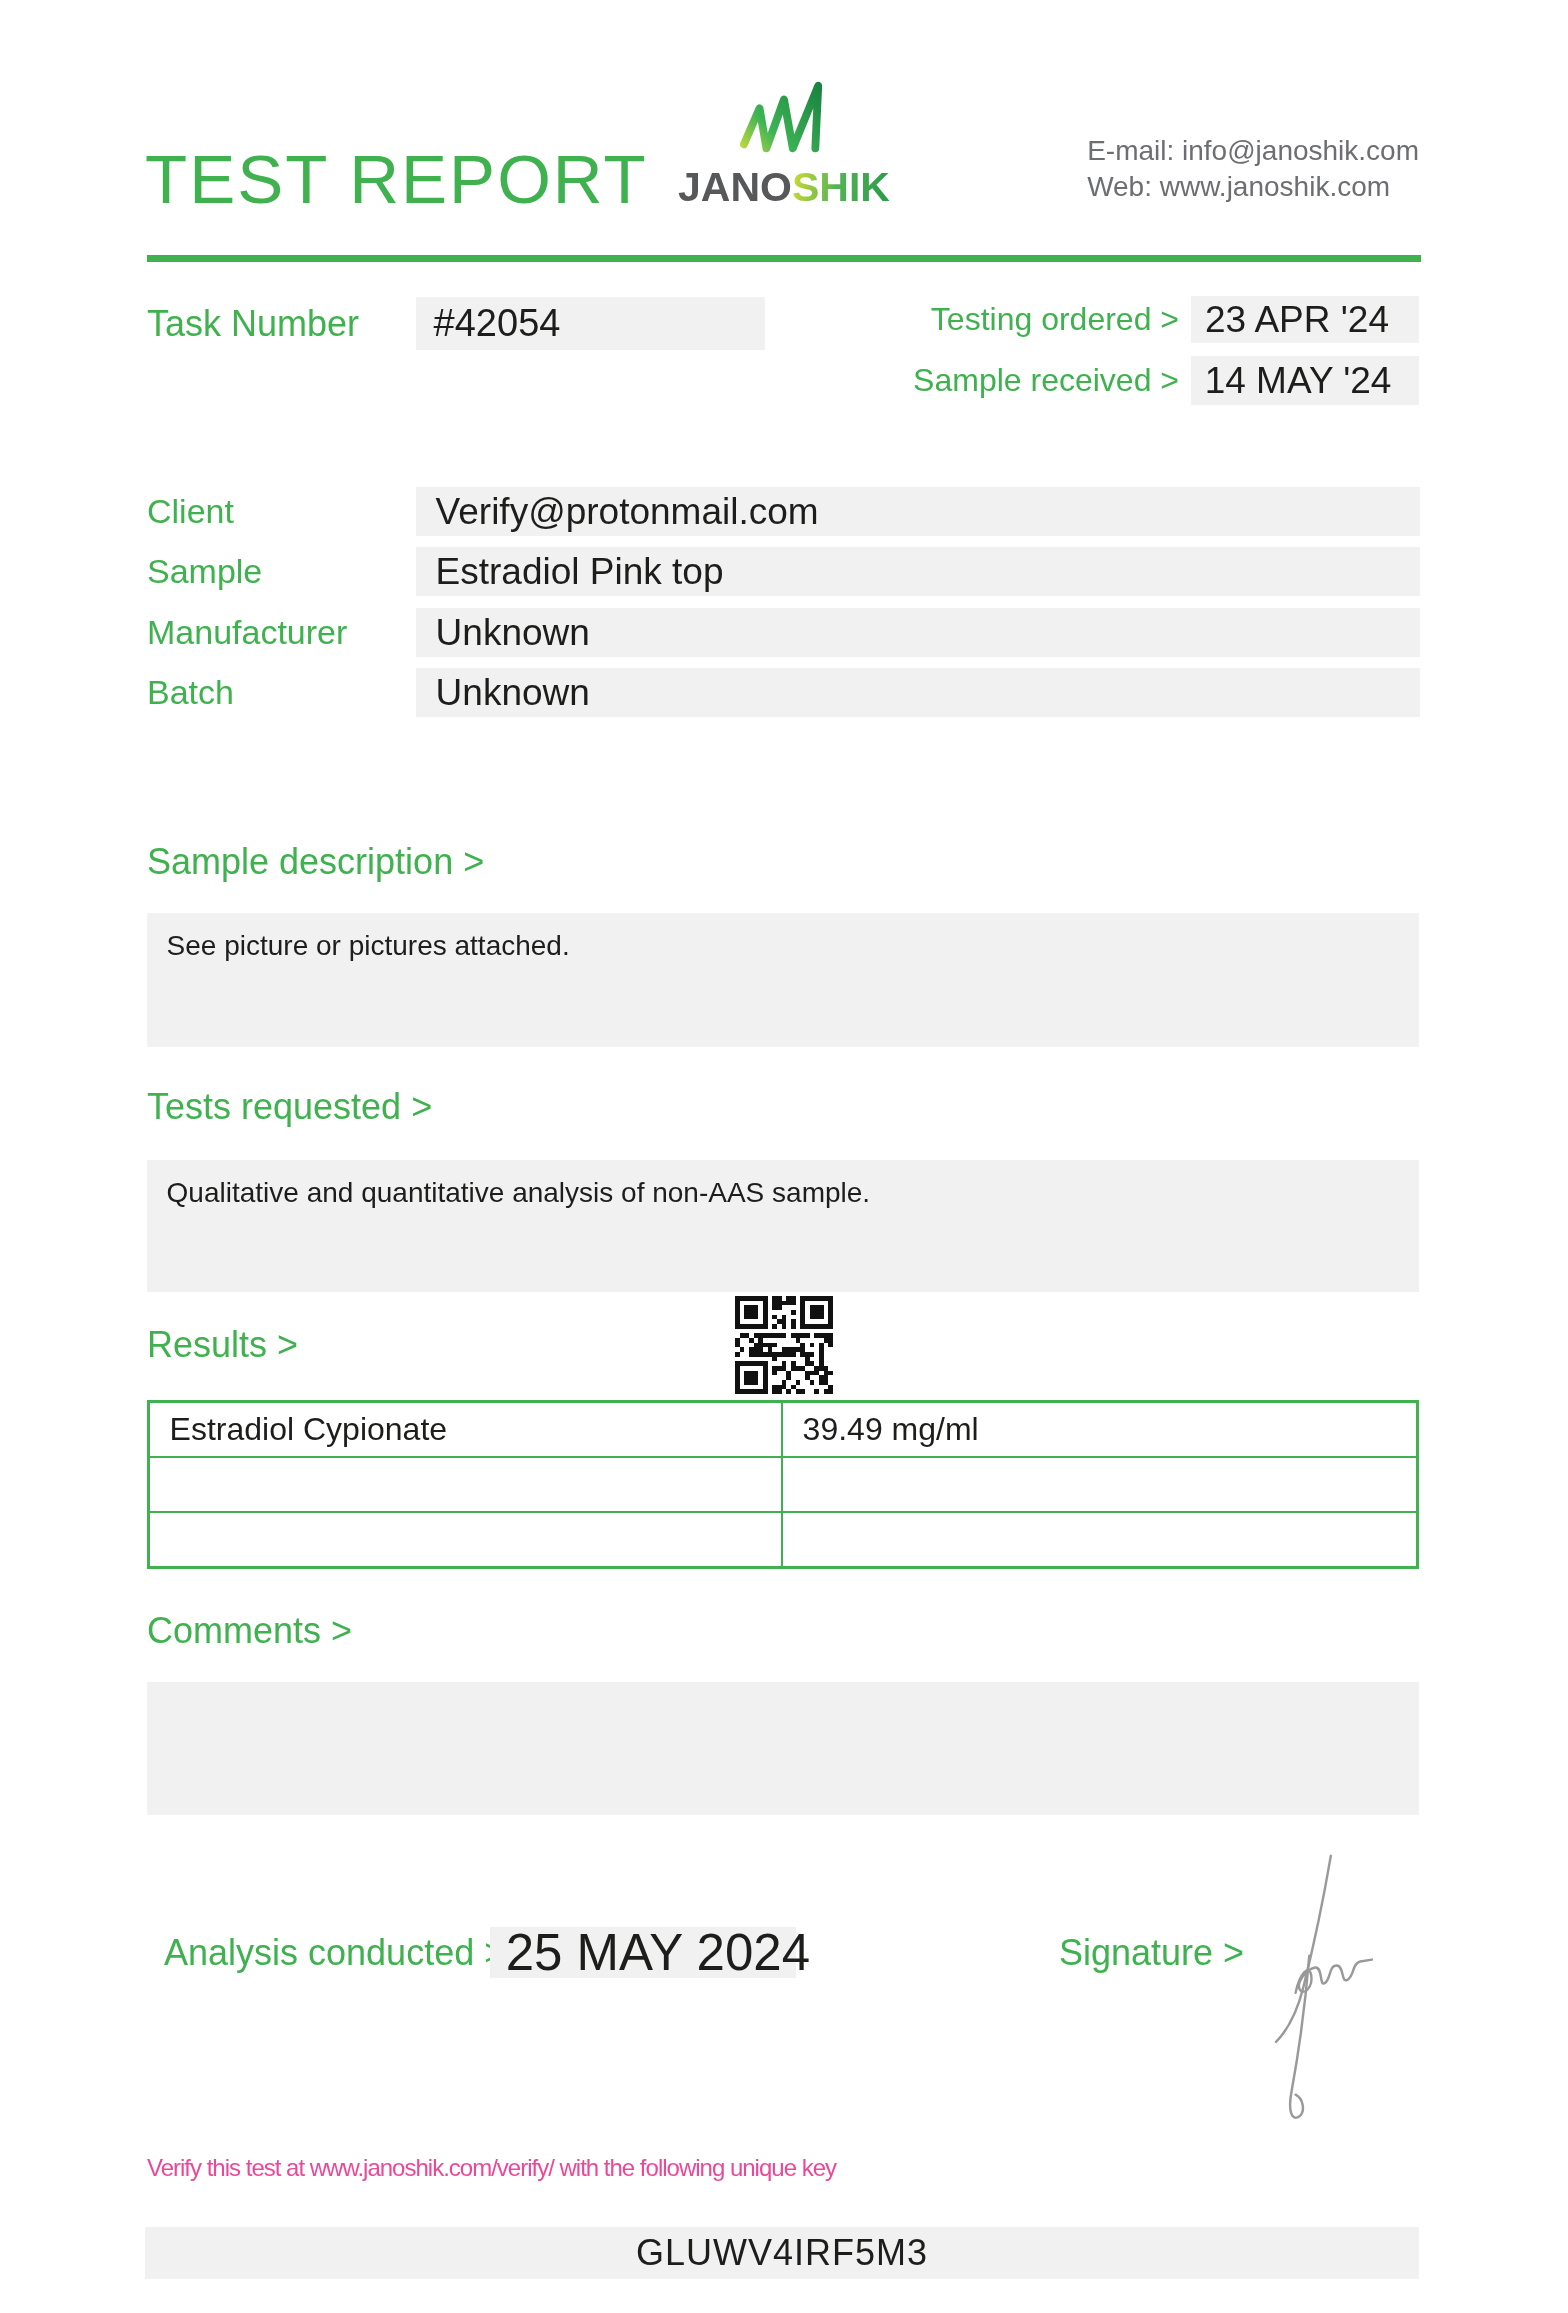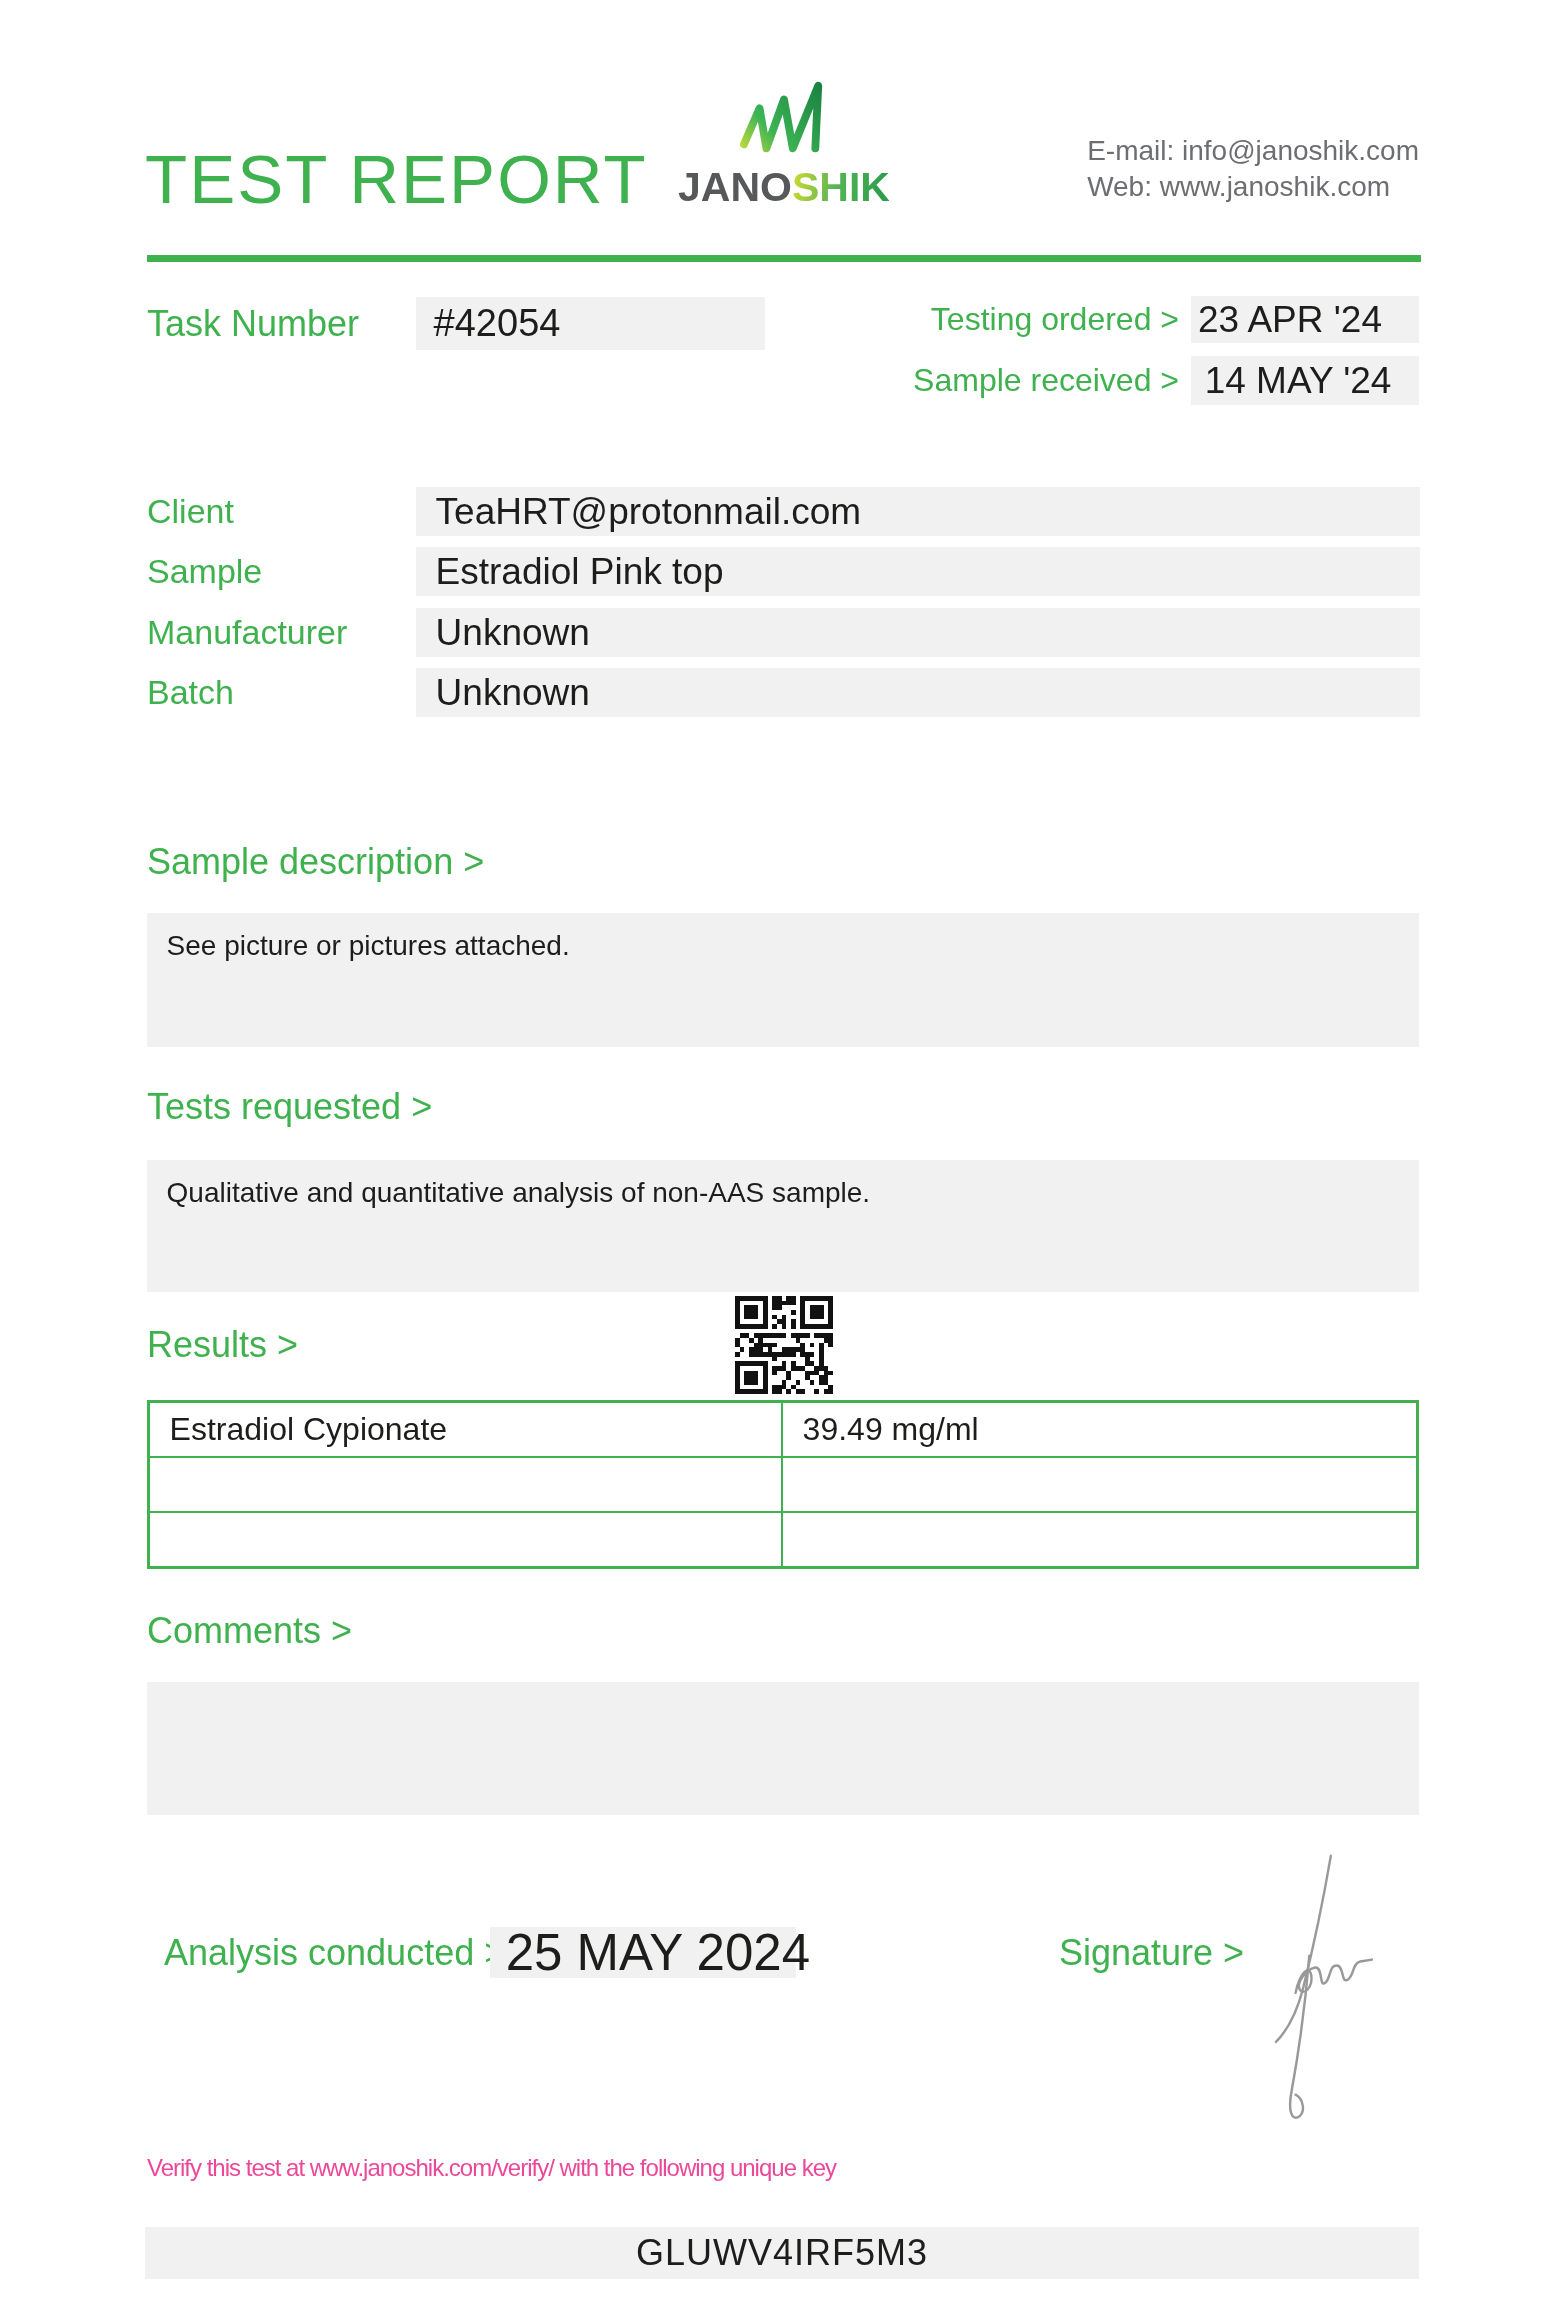--- a/index.html
+++ b/index.html
@@ -30,21 +30,21 @@
 
   .rule{left:147px;top:255px;width:1274px;height:6.9px;background:#3fb14e;}
 
   .field-label{color:#3fb14e;white-space:nowrap;text-align:center;}
   .task-label{left:147px;top:297px;height:53px;line-height:53px;font-size:36px;}
   .task-box{left:416px;top:297px;width:349px;height:53px;}
   .task-box .val{padding-left:17.6px;font-size:38px;line-height:53px;}
 
   .ordered-label{right:389px;top:296px;height:47px;line-height:47px;font-size:32px;}
   .ordered-box{left:1191px;top:296px;width:228px;height:47px;}
-  .ordered-box .val{padding-left:7px;font-size:37px;line-height:47px;white-space:nowrap;}
+  .ordered-box .val{padding-left:14px;font-size:37px;line-height:47px;white-space:nowrap;}
   .received-label{right:389px;top:356px;height:49px;line-height:49px;font-size:32px;}
   .received-box{left:1191px;top:356px;width:228px;height:49px;}
   .received-box .val{padding-left:13.7px;font-size:37px;line-height:49px;white-space:nowrap;}
 
   .info-label{left:147px;height:49px;line-height:49px;font-size:34px;}
   .info-box{left:416px;width:1004px;height:49px;}
   .info-box .val{padding-left:19.6px;font-size:37px;line-height:49px;white-space:nowrap;}
 
   .sec-heading{left:147px;font-size:36px;color:#3fb14e;white-space:nowrap;}
   .big-box{left:147px;width:1272px;box-sizing:border-box;padding:13.7px 19.6px;font-size:28px;line-height:37px;}
@@ -108,21 +108,21 @@
     <div class="val">23 APR '24</div>
   </div>
 
   <div class="abs field-label received-label">Sample received &gt;</div>
   <div class="abs graybox received-box">
     <div class="val">14 MAY '24</div>
   </div>
 
   <div class="abs field-label info-label" style="top:487px">Client</div>
   <div class="abs graybox info-box" style="top:487px">
-    <div class="val">TeaHRT@protonmail.com</div>
+    <div class="val">Verify@protonmail.com</div>
   </div>
 
   <div class="abs field-label info-label" style="top:547px">Sample</div>
   <div class="abs graybox info-box" style="top:547px">
     <div class="val">Estradiol Pink top</div>
   </div>
 
   <div class="abs field-label info-label" style="top:608px">Manufacturer</div>
   <div class="abs graybox info-box" style="top:608px">
     <div class="val">Unknown</div>

